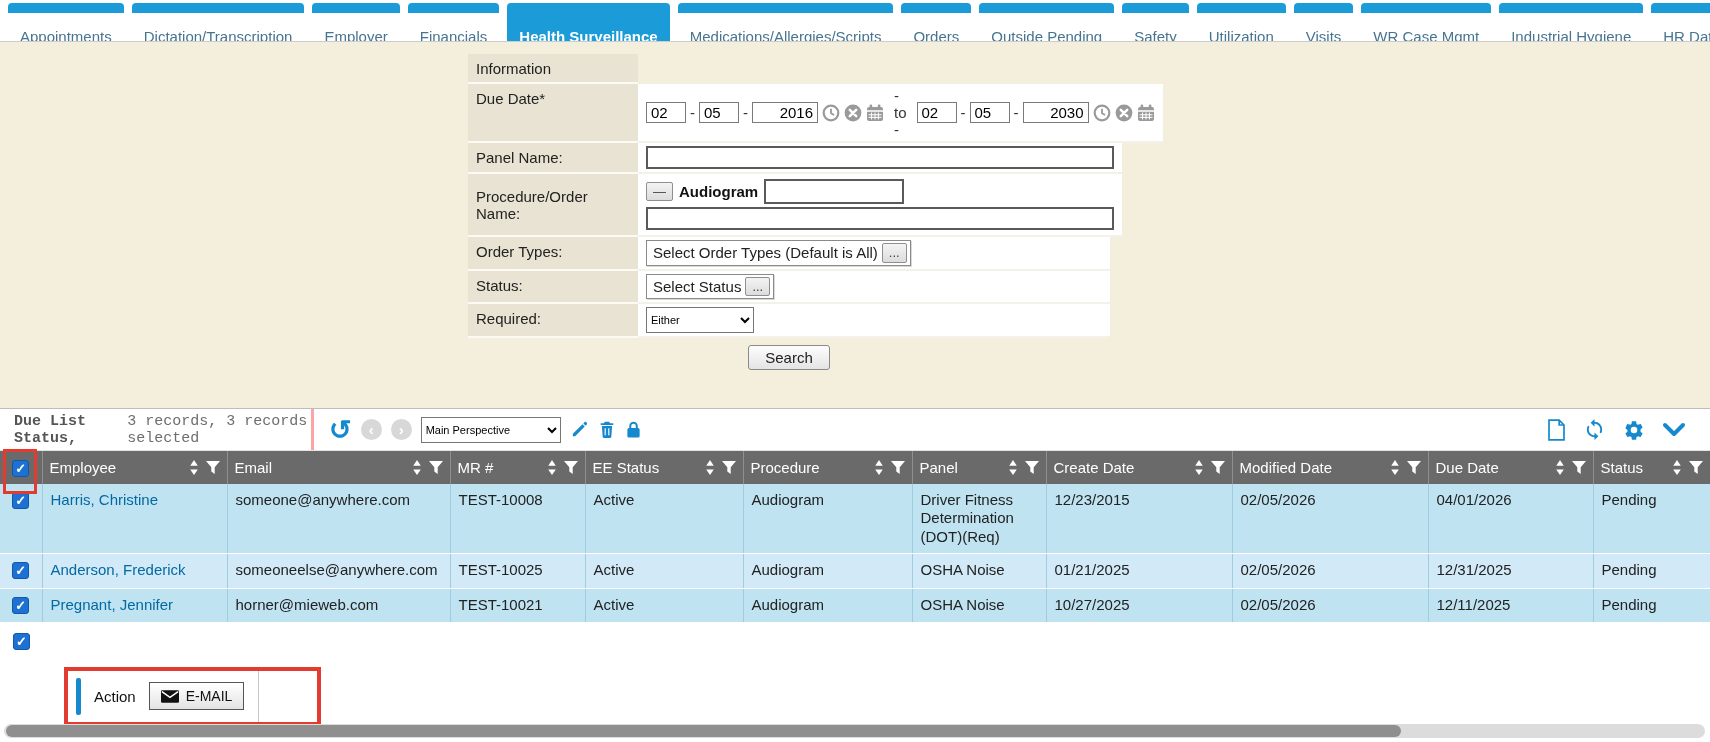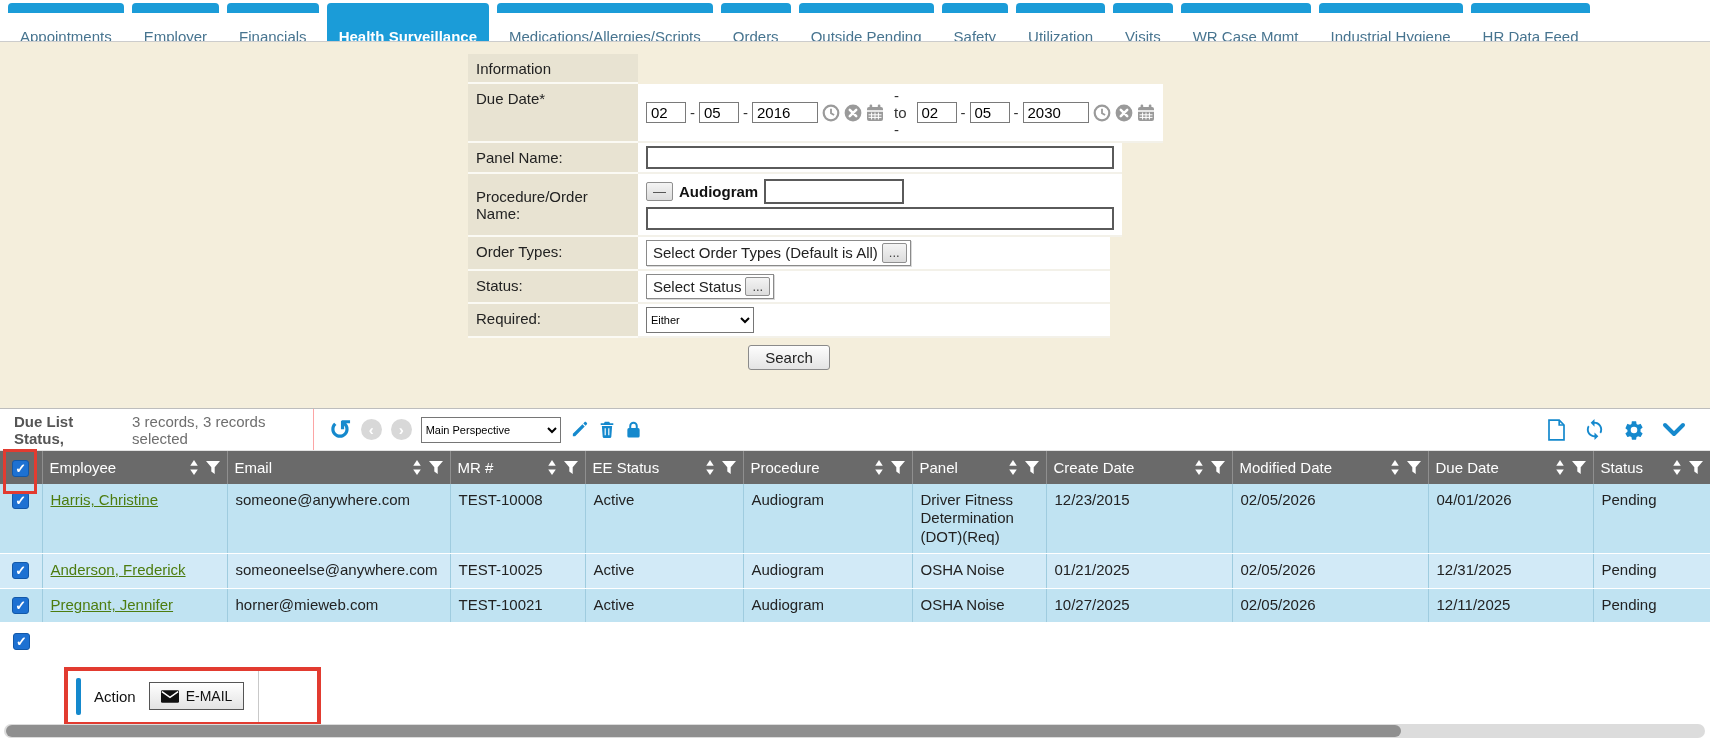--- a/index.html
+++ b/index.html
@@ -20,39 +20,39 @@
   .criteria-wrap { margin-left:468px; width:642px; }
   .legend-row { display:flex; align-items:center; margin-bottom:2px; }
   .legend { color:#5f7d1f; font-weight:bold; font-size:17px; padding-right:6px; }
   .legend-row::after { content:""; flex:1; border-top:1px solid #d2ccba; }
   .crow { display:flex; }
   .clabel { width:170px; flex:none; background:#e8e3d2; padding:6px 8px 5px 8px; border-bottom:2px solid #fbfaf4; color:#222; }
   .cvalue { flex:1; background:#fff; padding:3px 8px; display:flex; align-items:center; gap:4px; border-bottom:2px solid #f3f1e9; }
   .cvalue.col { flex-direction:column; align-items:flex-start; justify-content:center; gap:3px; padding-top:5px; padding-bottom:5px; }
   .proc-line { display:flex; align-items:center; gap:6px; }
   .din { border:1px solid #7a7a7a; height:21px; font-size:15px; padding:1px 4px; font-family:"Liberation Sans",sans-serif; }
-  .w2 { width:40px; } .w4 { width:66px; }
+  .w2 { width:40px; } .w4 { width:66px;text-align:right; }
   .hy { color:#333; }
   .tosep { margin:0 6px; color:#333; }
   .svgicon { display:inline-flex; align-items:center; cursor:pointer; line-height:0; }
   .line-input { width:468px; height:23px; border:2px solid #5a5a5a; font-size:15px; padding:1px 4px; }
   .proc-input { width:140px; height:25px; border:2px solid #5a5a5a; font-size:15px; padding:1px 4px; }
   .mini-btn { background:linear-gradient(#f4f4f4,#dcdcdc); border:1px solid #8f8f8f; border-radius:2px; font-size:13px; color:#444; padding:1px 6px; cursor:pointer; line-height:1.2; }
   .proc-name { font-weight:bold; color:#111; }
   .pickbox { display:inline-flex; align-items:center; gap:4px; border:1px solid #8a8a8a; box-shadow:1px 1px 0 #d9d9d9; padding:2px 3px 2px 6px; background:#fff; }
   select { font-family:"Liberation Sans",sans-serif; font-size:11px; border:1px solid #767676; height:26px; background:#fff; }
   .help-icon { width:17px; height:17px; border-radius:50%; background:#8d8d8d; color:#fff; display:inline-flex; align-items:center; justify-content:center; font-size:12px; font-weight:bold; cursor:pointer; flex:none; margin-left:2px; }
   .help-icon::before { content:"?"; }
   .search-row { background:transparent; text-align:center; padding-top:7px; }
   .btn { font-family:"Liberation Sans",sans-serif; font-size:15px; padding:3px 16px; border:1px solid #8a8a8a; border-radius:3px; background:linear-gradient(#fdfdfd,#e4e4e4); cursor:pointer; color:#222; }
 
   
   .results { position:absolute; left:0; right:0; top:408px; bottom:0; background:#fff; border-top:1px solid #bdbdbd; }
   .rtoolbar { height:42px; display:flex; align-items:center; padding:0 12px 0 14px; gap:9px; border-bottom:1px solid #e3e3e3; }
-  .rtitle { width:300px; flex:none; color:#6e6e6e; align-self:stretch; display:flex; align-items:center; gap:12px; border-right:1px solid #fca5a5; }
+  .rtitle { width:300px; flex:none; color:#6e6e6e; align-self:stretch; display:flex; align-items:center; gap:12px; border-right:3px solid #fca5a5;font-family:Liberation Mono, monospace; }
   .rtitle .bold { font-weight:bold; color:#555; }
   .icon-undo { color:#1589cd; font-size:27px; font-weight:bold; line-height:20px; cursor:pointer; margin-left:6px; }
   .icon-undo::before { content:"↺"; }
   .pager { width:21px; height:21px; border-radius:50%; background:#d8d8d8; color:#fff; font-weight:bold; font-size:15px; display:inline-flex; align-items:center; justify-content:center; cursor:pointer; }
   .icon-prev::before { content:"‹"; }
   .icon-next::before { content:"›"; }
   .persp { width:140px; }
   .spacer { flex:1; }
   .rt-right { display:flex; align-items:center; gap:17px; padding-right:12px; }
 
@@ -60,21 +60,21 @@
   table.grid { border-collapse:collapse; table-layout:fixed; width:1710px; }
   .grid th { background:#6a6a6a; color:#fff; font-weight:normal; text-align:left; padding:7px 7px; border-right:1px solid #8f8f8f; height:33px; cursor:pointer; overflow:hidden; }
   .thw { display:flex; align-items:center; justify-content:space-between; gap:4px; }
   .hicons { display:inline-flex; align-items:center; gap:7px; flex:none; }
   .grid td { padding:7px 8px; vertical-align:top; border-right:1px solid #9fccdf; border-bottom:1px solid #fff; line-height:1.22; overflow:hidden; }
   tr.r-a td { background:#c0e3f2; }
   tr.r-b td { background:#d2eaf7; }
   td.chk, th.chk { text-align:center; padding-left:4px; padding-right:4px; }
   .checkbox { width:17px; height:17px; background:#1d71d2; border:1px solid #1258a8; border-radius:3px; display:inline-flex; align-items:center; justify-content:center; cursor:pointer; }
   .checkbox::after { content:"✓"; color:#fff; font-size:13px; font-weight:bold; line-height:1; }
-  .emp-link { color:#4d7c0f; text-decoration:underline; cursor:pointer; }
+  .emp-link { color:#0369a1; cursor:pointer; }
 
   
   .chk-annotation { position:absolute; left:3px; top:40px; width:34px; height:45px; border:3px solid #e23b30; pointer-events:none; }
   .grid-footer { padding:9px 0 0 13px; height:34px; }
   .action-wrap { margin:10px 0 0 64px; }
   .action-annotation { display:inline-flex; border:4px solid #e23b30; background:#fff; }
   .action-cell { display:flex; align-items:center; gap:13px; padding:7px 14px 7px 8px; background:#fff; border-right:1px solid #c9c9c9; }
   .action-accent { width:5px; height:37px; background:#1589cd; border-radius:2px; flex:none; }
   .action-label { color:#111; }
   .email-btn { display:inline-flex; align-items:center; gap:7px; border:1px solid #555; background:linear-gradient(#ffffff,#e3e3e3); padding:5px 11px; font-size:14px; font-family:"Liberation Sans",sans-serif; color:#111; cursor:pointer; }
@@ -82,20 +82,21 @@
 
   
   .hscrollbar { position:absolute; left:4px; right:5px; bottom:4px; height:14px; background:#dcdcdc; border-radius:8px; }
   .hthumb { position:absolute; left:2px; top:1px; bottom:1px; width:1395px; background:#8f8f8f; border-radius:7px; cursor:grab; }
 </style>
 </head>
 <body>
 
 <div class="tabbar">
   <div class="tab"><span>Appointments</span></div>
+  <div class="tab"><span>Dictation/Transcription</span></div>
   <div class="tab"><span>Employer</span></div>
   <div class="tab"><span>Financials</span></div>
   <div class="tab active"><span>Health Surveillance</span></div>
   <div class="tab"><span>Medications/Allergies/Scripts</span></div>
   <div class="tab"><span>Orders</span></div>
   <div class="tab"><span>Outside Pending</span></div>
   <div class="tab"><span>Safety</span></div>
   <div class="tab"><span>Utilization</span></div>
   <div class="tab"><span>Visits</span></div>
   <div class="tab"><span>WR Case Mgmt</span></div>

